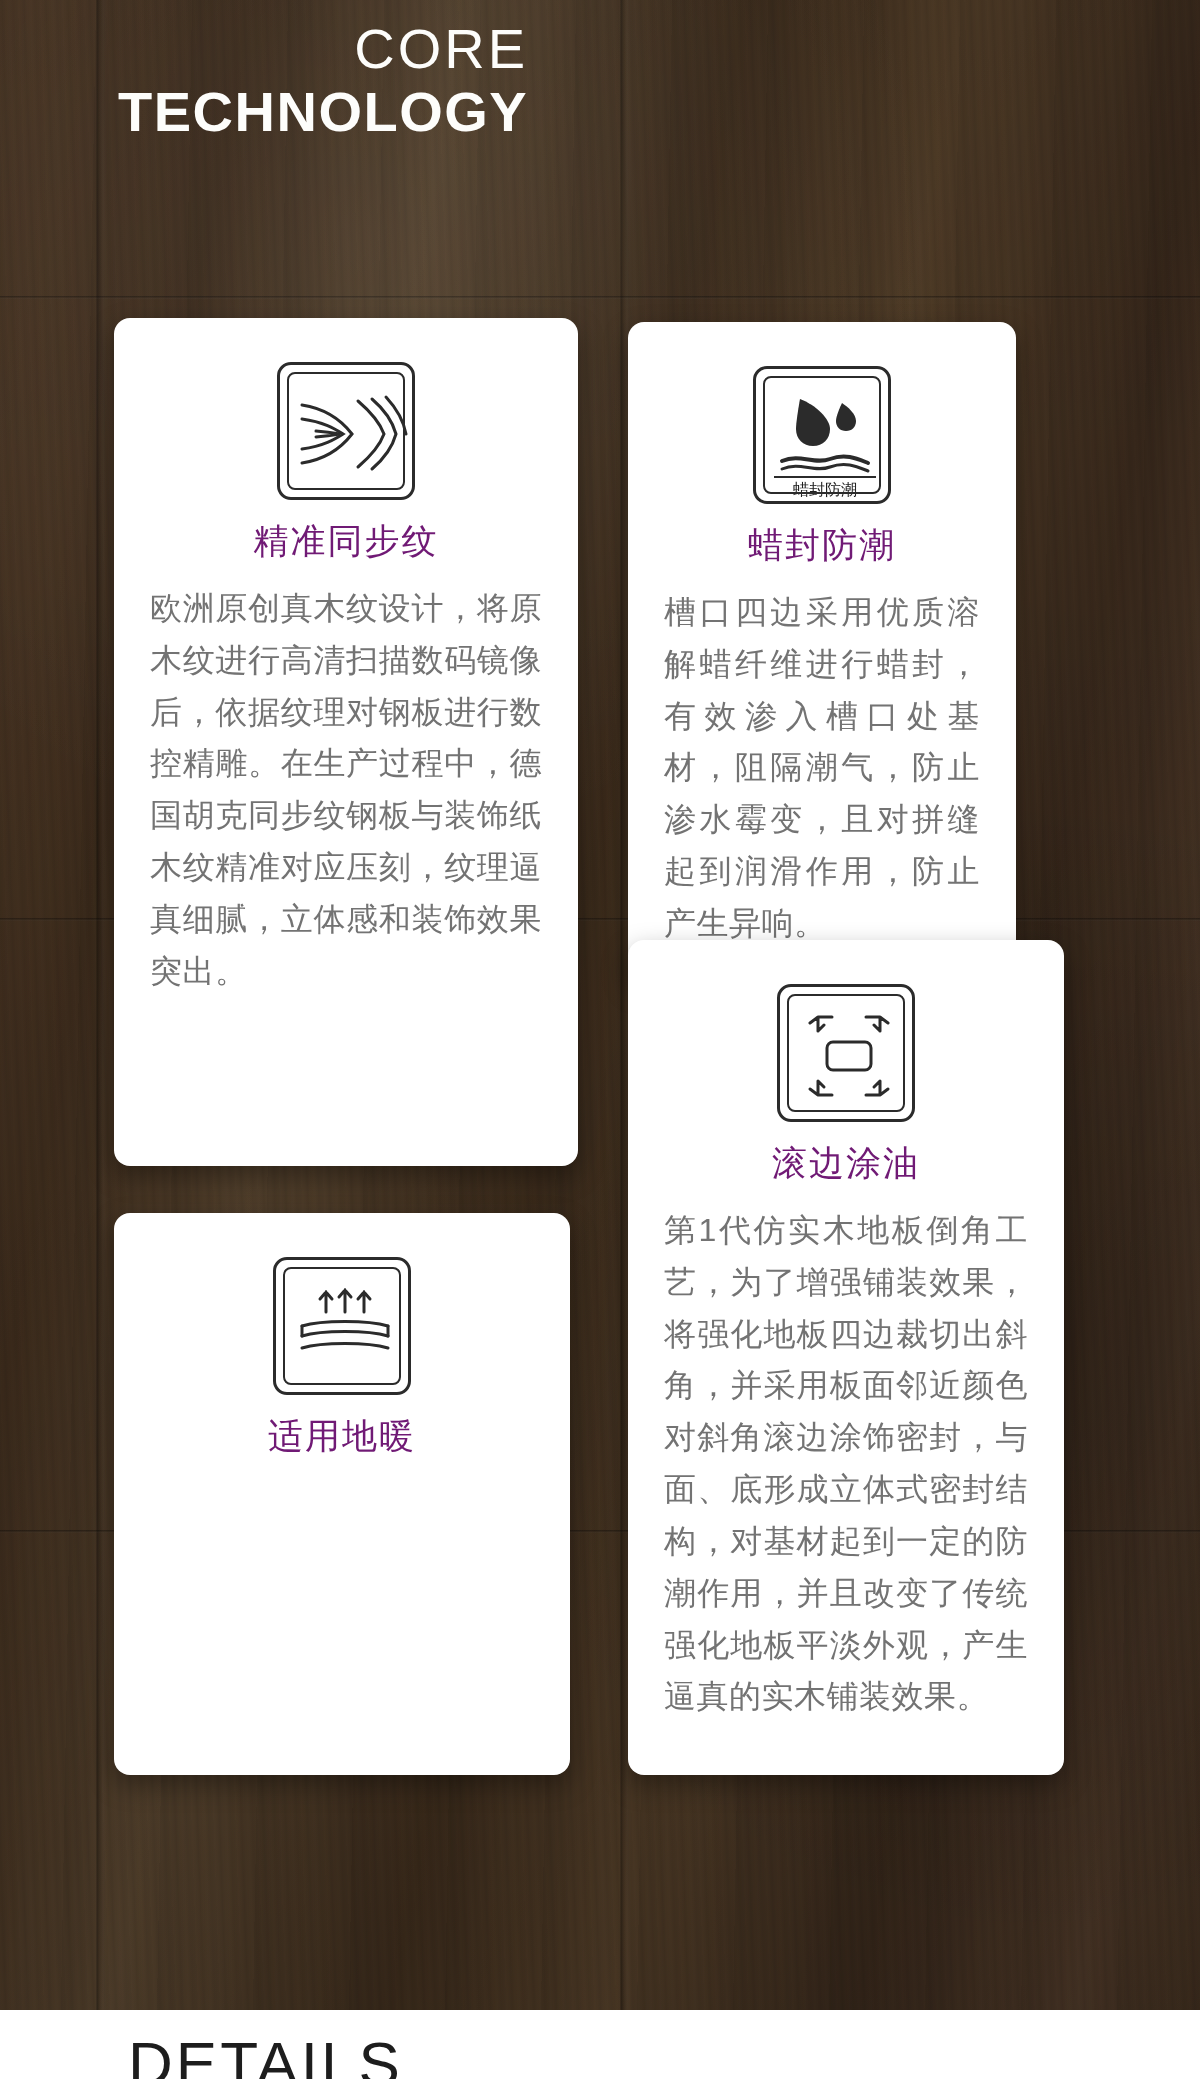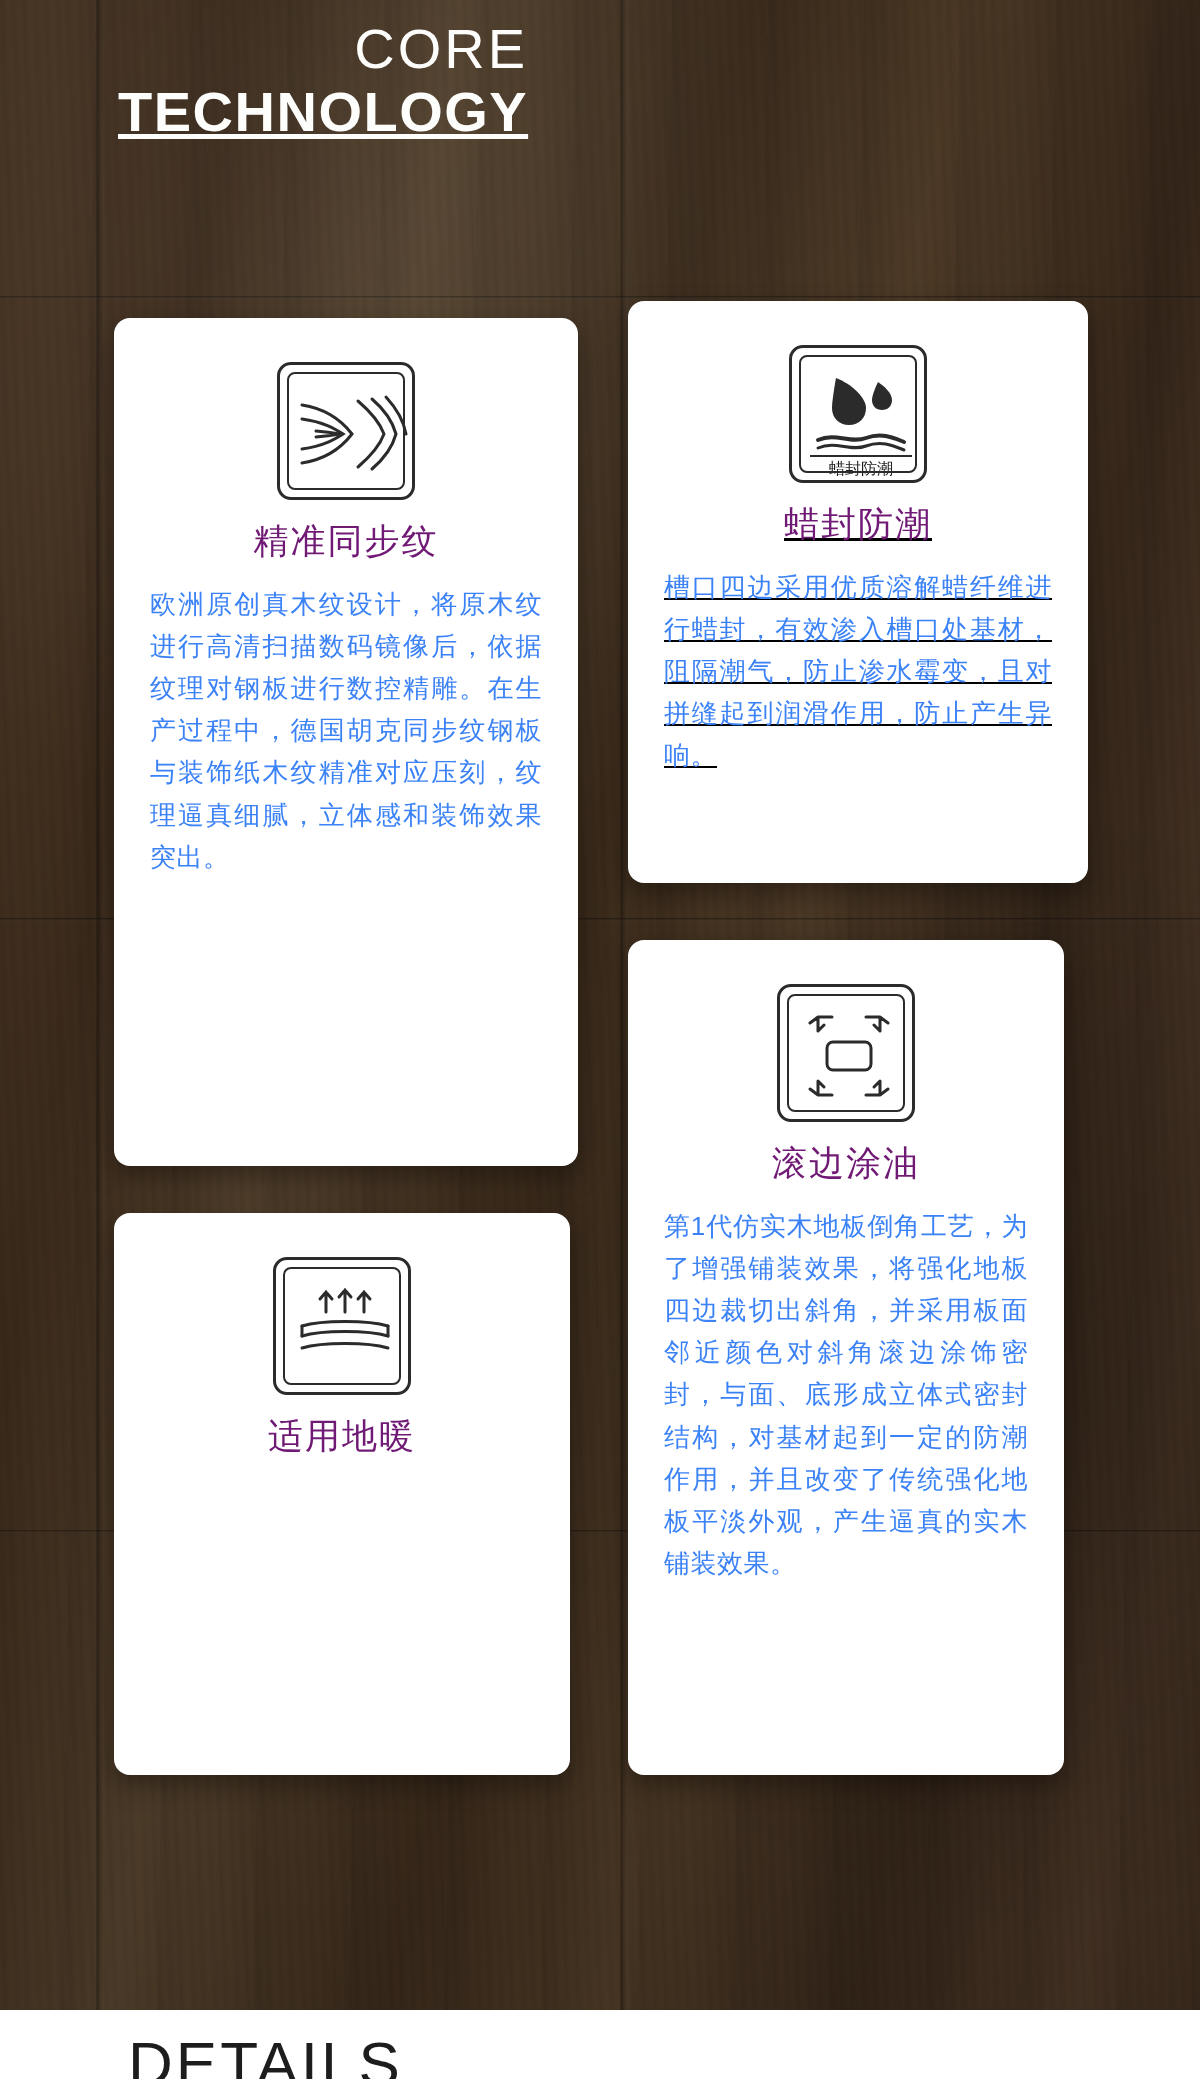--- a/index.html
+++ b/index.html
@@ -70,21 +70,21 @@
     color: #fdfdfb;
     z-index: 5;
   }
   .heading .l1, .heading .l2 {
     font-size: 56px;
     letter-spacing: 3px;
     line-height: 1.12;
     font-weight: 300;
     text-align: right;
   }
-  .heading .l2 { font-weight: 700; letter-spacing: 1.5px; text-decoration: underline; }
+  .heading .l2 { font-weight: 700; letter-spacing: 1.5px; }
   .heading .cn {
     font-size: 40px;
     letter-spacing: 10px;
     margin-top: 10px;
     font-weight: 300;
   }
 
   
   .cards { position: absolute; left: 0; top: 0; width: 1200px; height: 2010px; z-index: 4; }
   .card {
@@ -100,32 +100,32 @@
   .card-icon { margin: 18px 0 6px 0; }
   .card-title {
     font-size: 35px;
     color: #701a75;
     letter-spacing: 2px;
     margin: 12px 0 18px 0;
     font-weight: 400;
     text-align: center;
   }
   .card-body {
-    font-size: 26px;
+    font-size: 32px;
     line-height: 1.62;
-    color: #3b82f6;
+    color: #737373;
     text-align: justify;
     text-justify: inter-ideograph;
     letter-spacing: 0.5px;
     width: 100%;
   }
 
   
   #card-sync   { left: 114px;  top: 318px;  width: 464px;  min-height: 848px; }
-  #card-wax    { left: 628px;  top: 301px;  width: 460px;  min-height: 582px; text-decoration: underline; }
+  #card-wax    { left: 628px;  top: 322px;  width: 388px;  min-height: 582px; }
   #card-heat   { left: 114px;  top: 1213px; width: 456px;  min-height: 562px; }
   #card-edge   { left: 628px;  top: 940px;  width: 436px;  min-height: 835px; }
 
   
   .ibox {
     width: 138px; height: 138px;
     border: 3px solid #2b2b2b;
     border-radius: 14px;
     position: relative;
     overflow: hidden;

